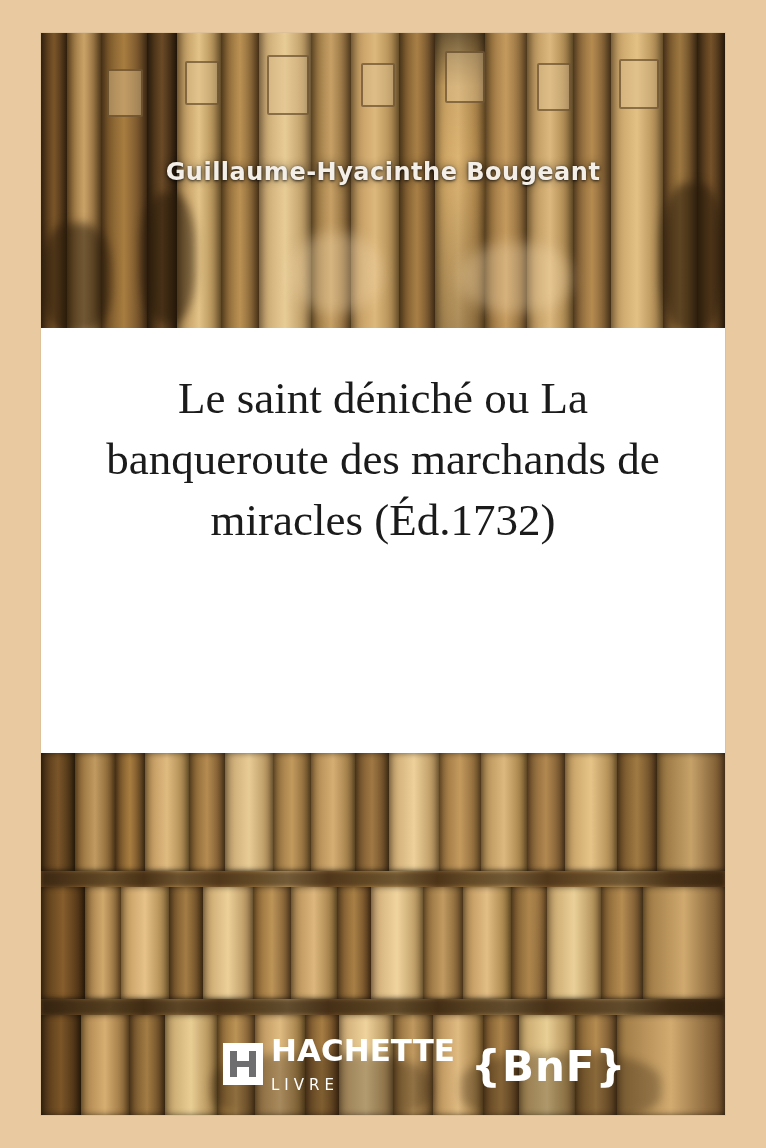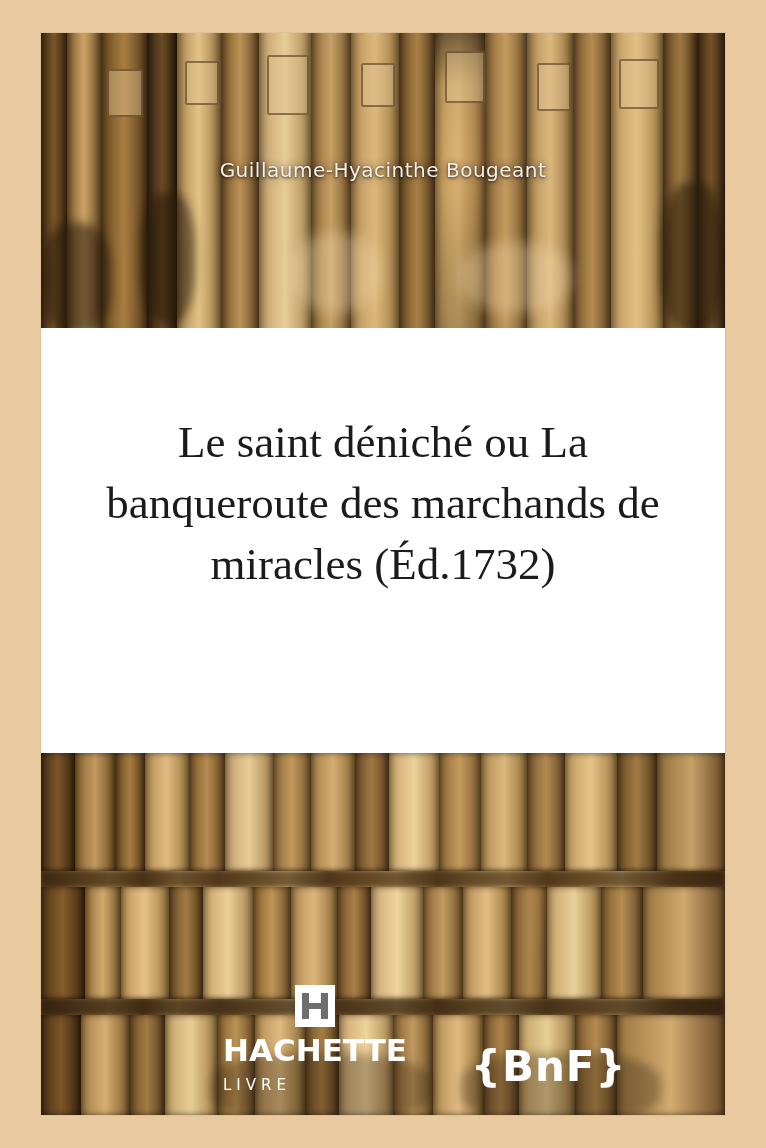--- a/index.html
+++ b/index.html
@@ -88,22 +88,22 @@
   }
 
   
   .author {
     position: absolute;
     left: 0;
     right: 0;
     top: 125px;
     text-align: center;
     font-family: "DejaVu Sans", sans-serif;
-    font-weight: normal;
-    font-size: 20px;
+    font-weight: bold;
+    font-size: 24px;
     letter-spacing: 0.5px;
     color: #f3efe8;
     text-shadow: 0 1px 3px rgba(0,0,0,0.75), 0 0 10px rgba(0,0,0,0.45);
   }
 
   
   .title-area {
     position: absolute;
     left: 0;
     top: 295px;
@@ -114,21 +114,20 @@
   .title {
     position: absolute;
     left: 30px;
     right: 30px;
     top: 40px;
     text-align: center;
     font-family: "Liberation Serif", serif;
     font-size: 45px;
     line-height: 1.35;
     color: #1b1b1b;
-    margin-top: 44px;
   }
 
   
   .photo-bottom {
     position: absolute;
     left: 0;
     top: 720px;
     width: 684px;
     height: 362px;
     overflow: hidden;
@@ -167,21 +166,20 @@
     bottom: 22px;
     height: 58px;
   }
   .hachette {
     position: absolute;
     left: 182px;
     bottom: 0;
     display: flex;
     align-items: center;
     gap: 8px;
-    flex-direction: column;
   }
   .hachette .mark {
     width: 40px;
     height: 42px;
     background: #ffffff;
     position: relative;
   }
   .hachette .mark::before,
   .hachette .mark::after {
     content: "";

